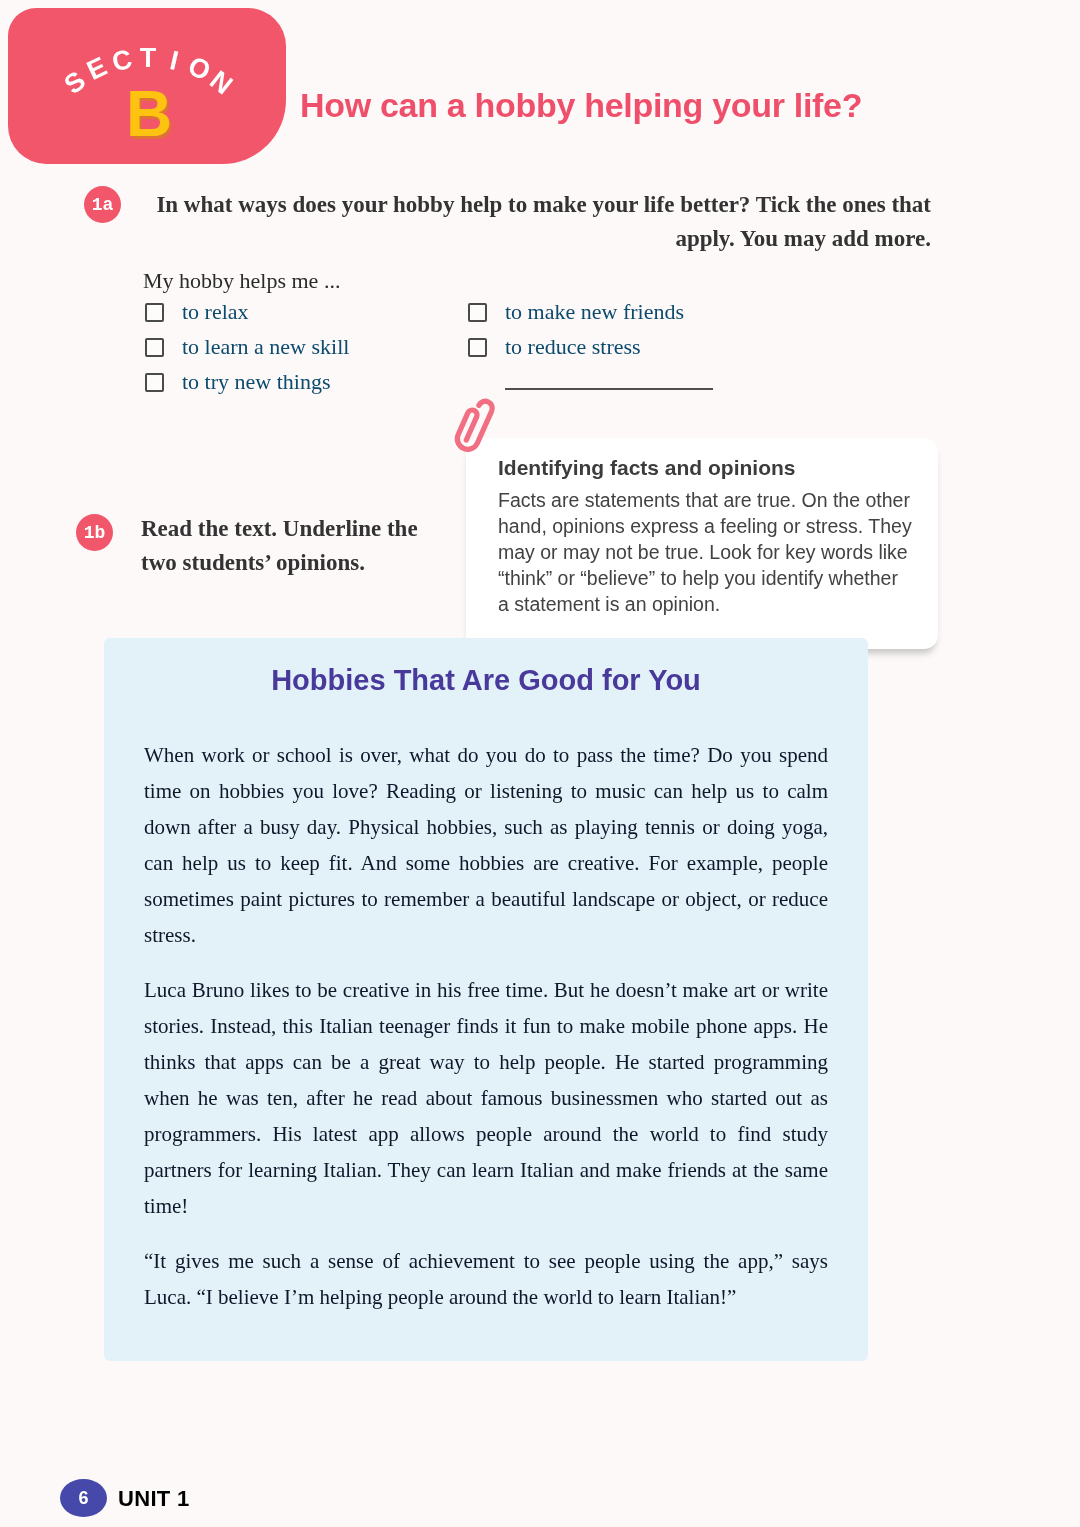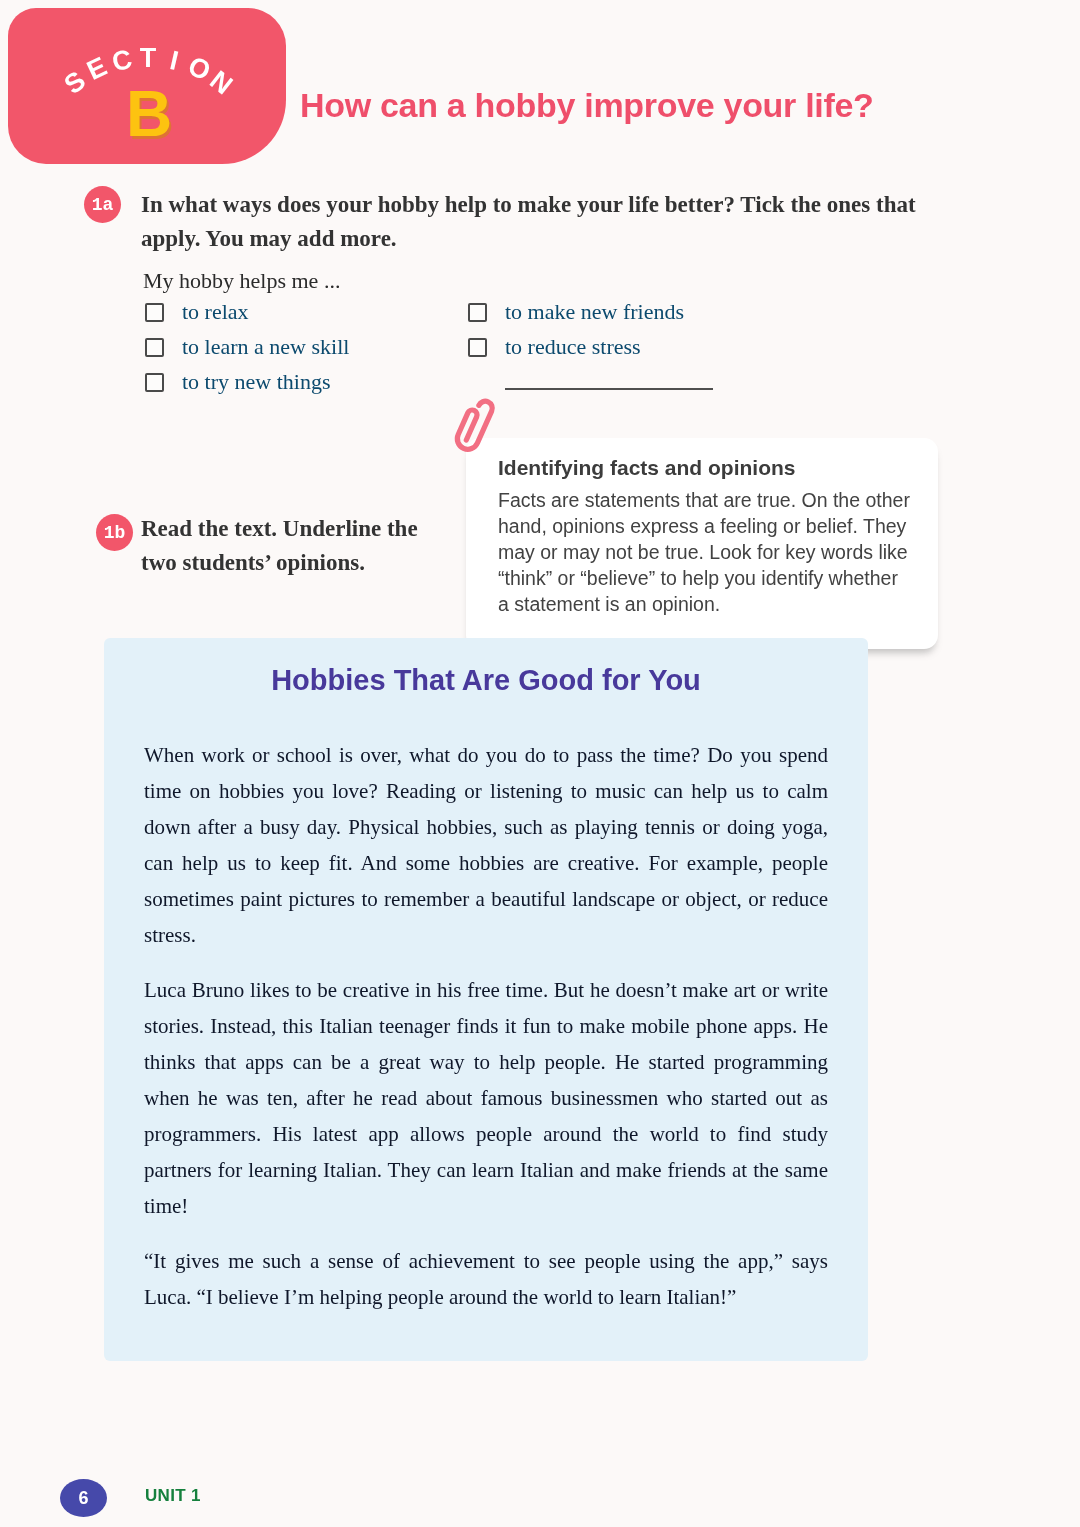--- a/index.html
+++ b/index.html
@@ -43,29 +43,29 @@
 
   
   .num-badge {
     position:absolute;
     width:37px; height:37px; border-radius:50%;
     background:#f2566a; color:#fff;
     font-size:18px; font-weight:700;
     display:flex; align-items:center; justify-content:center;font-family:Liberation Mono, monospace;
   }
   .badge-1a { left:84px; top:186px; }
-  .badge-1b { left:96px; top:514px; }
+  .badge-1b { left:76px; top:514px; }
 
   .serif-bold {
     font-family:"Liberation Serif", serif;
     font-weight:700; color:#333;
   }
   .instr-1a {
     position:absolute; left:141px; top:188px; width:790px;
-    font-size:23px; line-height:34px;
+    font-size:23px; line-height:34px;text-align:right;
   }
   .instr-1b {
     position:absolute; left:141px; top:512px; width:312px;
     font-size:23px; line-height:34px;
   }
 
   
   .list-intro {
     position:absolute; left:143px; top:268px;
     font-family:"Liberation Serif", serif;
@@ -138,40 +138,39 @@
   
   .page-num {
     position:absolute; left:60px; top:1479px;
     width:47px; height:38px; border-radius:50%;
     background:#4649aa; color:#fff;
     font-size:18px; font-weight:700;
     display:flex; align-items:center; justify-content:center;
   }
   .unit-label {
     position:absolute; left:118px; top:1486px;
-    font-size:17px; font-weight:700; color:#15803d;
+    font-size:22px; font-weight:700; color:#000000;
     letter-spacing:0.3px;
-    margin-left:27px;
   }
 </style>
 </head>
 <body>
 
 <div class="section-badge">
   <span class="arc-letter" style="left:67px;  top:75px; transform:translate(-50%,-50%) rotate(-38deg);">S</span>
   <span class="arc-letter" style="left:89px;  top:61px; transform:translate(-50%,-50%) rotate(-25deg);">E</span>
   <span class="arc-letter" style="left:114px; top:53px; transform:translate(-50%,-50%) rotate(-13deg);">C</span>
   <span class="arc-letter" style="left:140px; top:50px; transform:translate(-50%,-50%) rotate(0deg);">T</span>
   <span class="arc-letter" style="left:166px; top:53px; transform:translate(-50%,-50%) rotate(13deg);">I</span>
   <span class="arc-letter" style="left:191px; top:61px; transform:translate(-50%,-50%) rotate(25deg);">O</span>
   <span class="arc-letter" style="left:213px; top:75px; transform:translate(-50%,-50%) rotate(38deg);">N</span>
   <span class="big-letter">B</span>
 </div>
 
-<h1 class="page-title">How can a hobby improve your life?</h1>
+<h1 class="page-title">How can a hobby helping your life?</h1>
 
 <div class="num-badge badge-1a">1a</div>
 <div class="instr-1a serif-bold">In what ways does your hobby help to make your life better? Tick the ones that apply. You may add more.</div>
 
 <div class="list-intro">My hobby helps me ...</div>
 
 <div class="chk-col chk-col-left">
   <div class="chk-row">
     <span class="chk"></span>
     <span class="chk-label">to relax</span>
@@ -198,21 +197,21 @@
 </div>
 
 <div class="write-line"></div>
 
 <svg class="paperclip" viewBox="0 0 44 80">
   <path d="M14 14 a8 8 0 0 1 16 0 v40 a12 12 0 0 1 -24 0 V27 a5.5 5.5 0 0 1 11 0 v29" fill="none" stroke="#f26f83" stroke-width="6" stroke-linecap="round"></path>
 </svg>
 
 <div class="tip-box">
   <div class="tip-title">Identifying facts and opinions</div>
-  <div class="tip-body">Facts are statements that are true. On the other hand, opinions express a feeling or belief. They may or may not be true. Look for key words like “think” or “believe” to help you identify whether a statement is an opinion.</div>
+  <div class="tip-body">Facts are statements that are true. On the other hand, opinions express a feeling or stress. They may or may not be true. Look for key words like “think” or “believe” to help you identify whether a statement is an opinion.</div>
 </div>
 
 <div class="num-badge badge-1b">1b</div>
 <div class="instr-1b serif-bold">Read the text. Underline the two students’ opinions.</div>
 
 <div class="reading-box">
   <div class="reading-title">Hobbies That Are Good for You</div>
   <p>When work or school is over, what do you do to pass the time? Do you spend time on hobbies you love? Reading or listening to music can help us to calm down after a busy day. Physical hobbies, such as playing tennis or doing yoga, can help us to keep fit. And some hobbies are creative. For example, people sometimes paint pictures to remember a beautiful landscape or object, or reduce stress.</p>
   <p>Luca Bruno likes to be creative in his free time. But he doesn’t make art or write stories. Instead, this Italian teenager finds it fun to make mobile phone apps. He thinks that apps can be a great way to help people. He started programming when he was ten, after he read about famous businessmen who started out as programmers. His latest app allows people around the world to find study partners for learning Italian. They can learn Italian and make friends at the same time!</p>
   <p>“It gives me such a sense of achievement to see people using the app,” says Luca. “I believe I’m helping people around the world to learn Italian!”</p>

